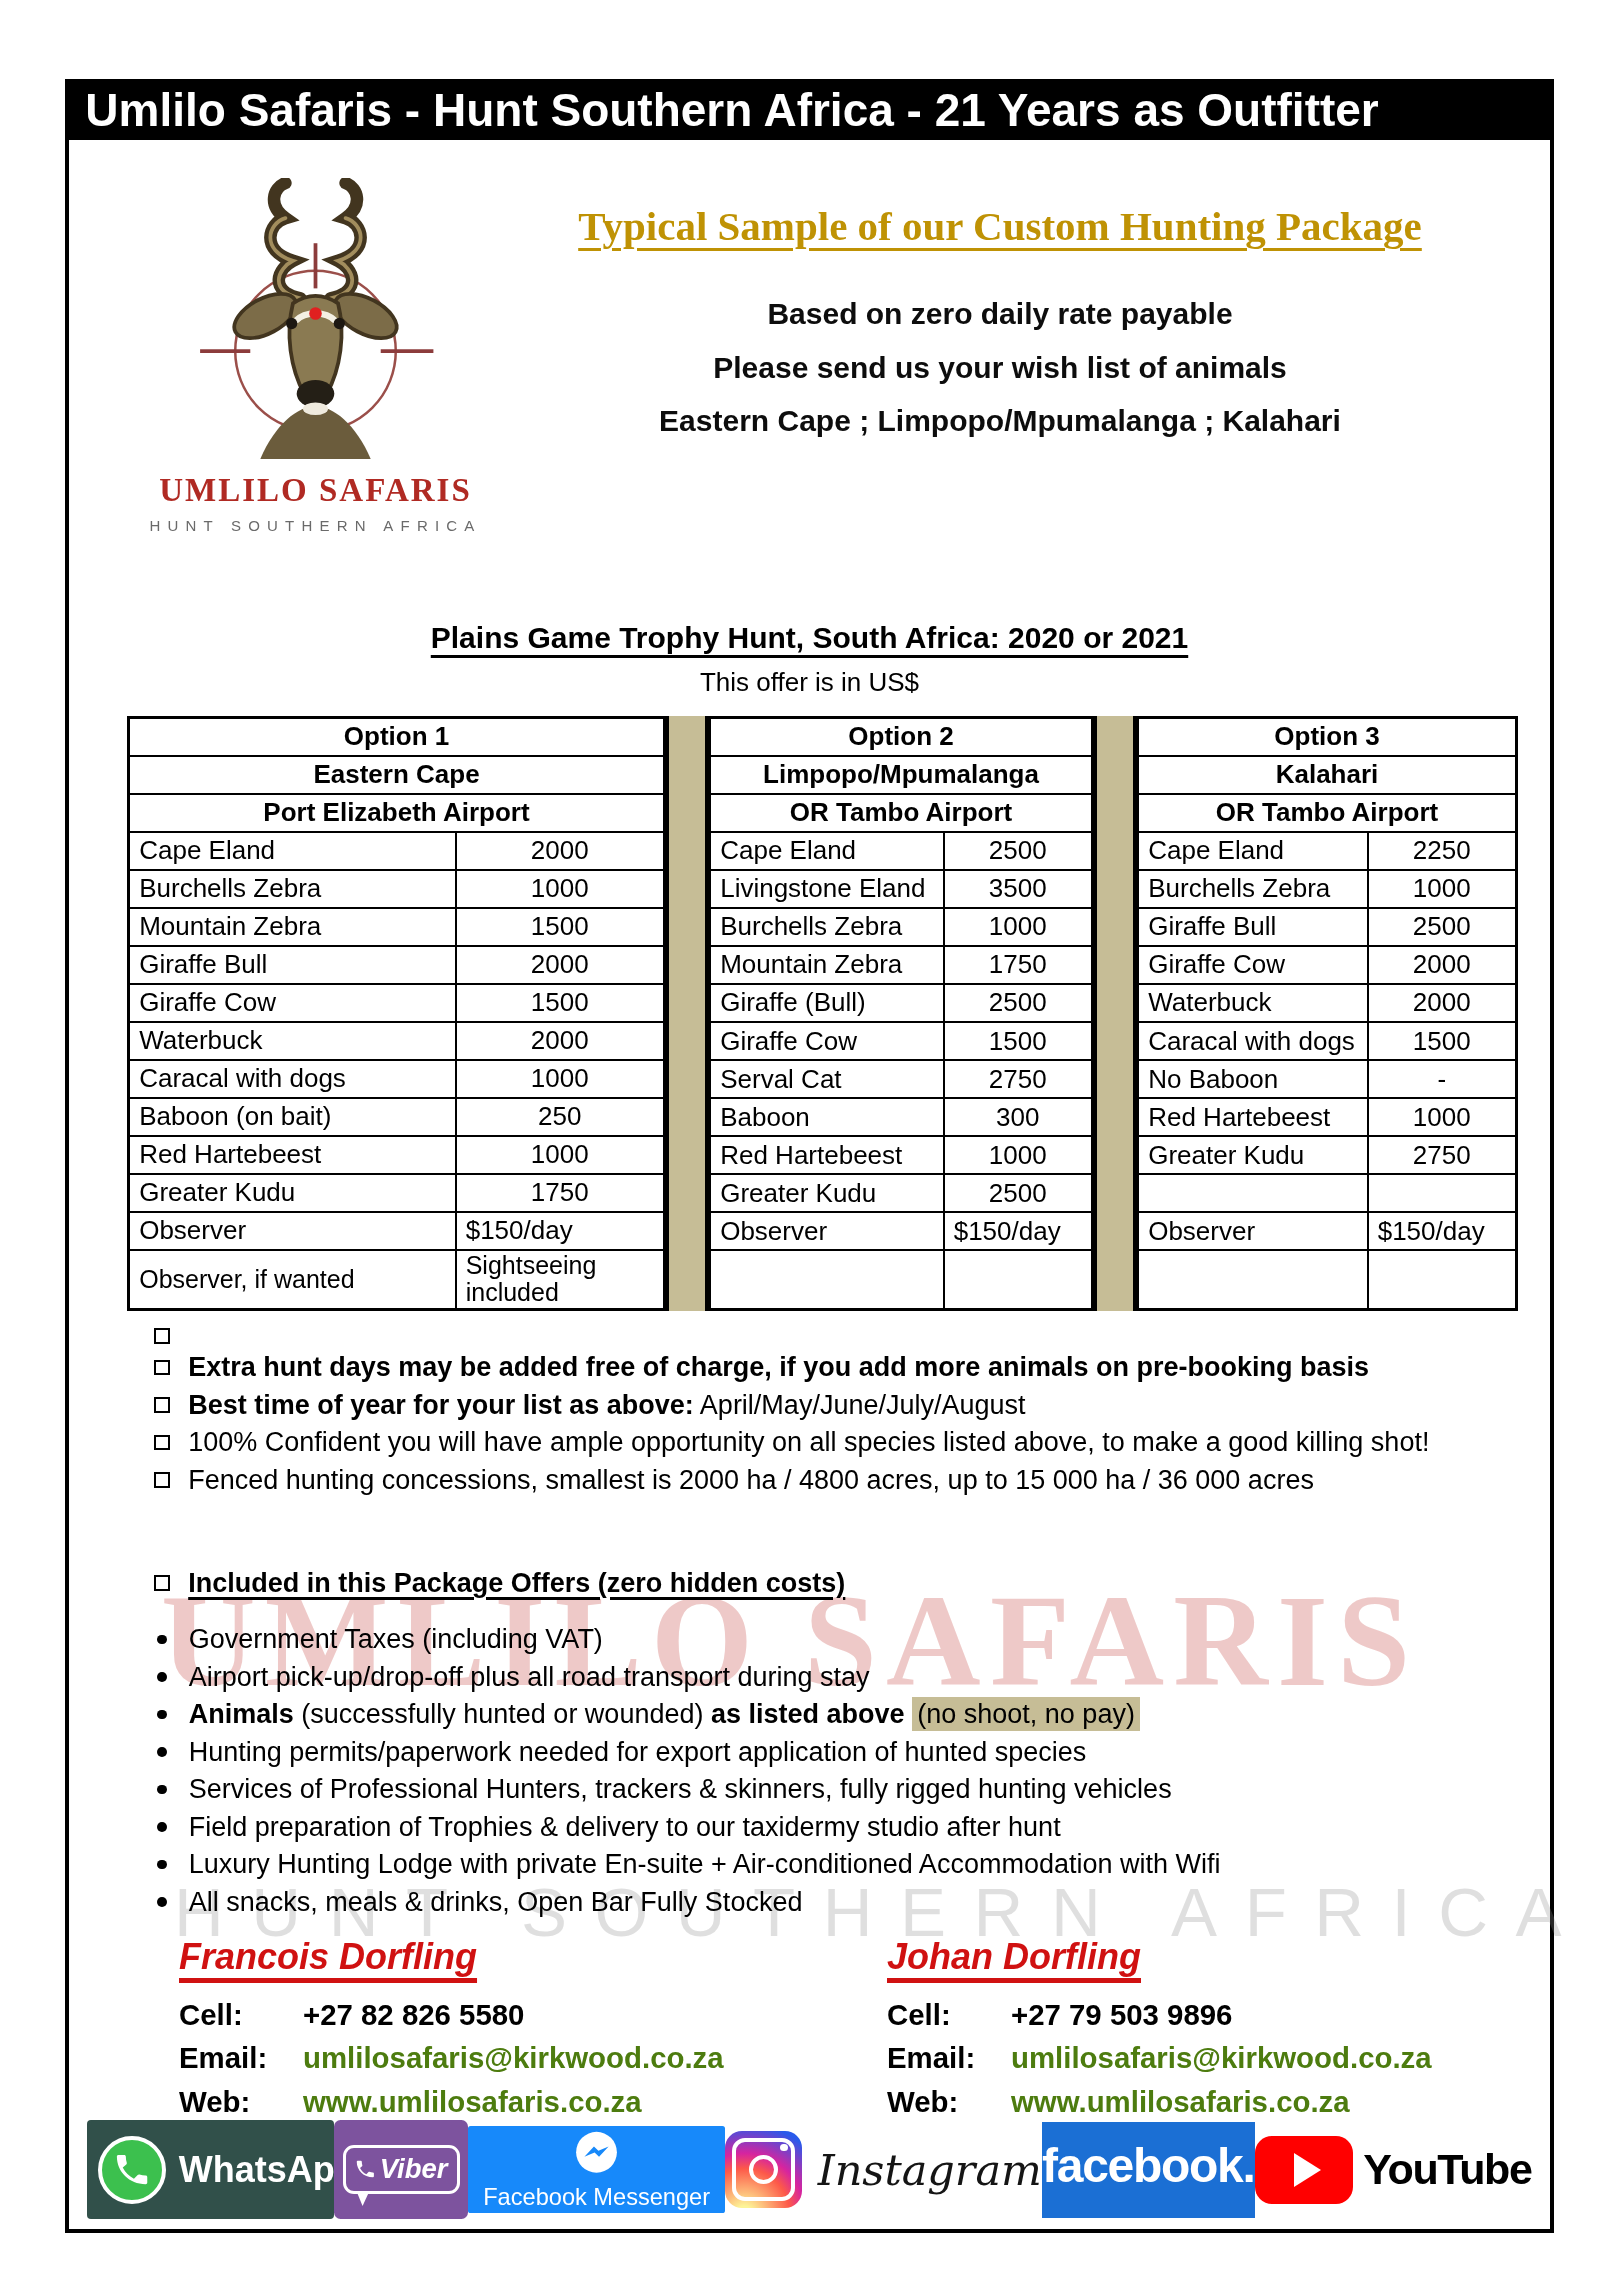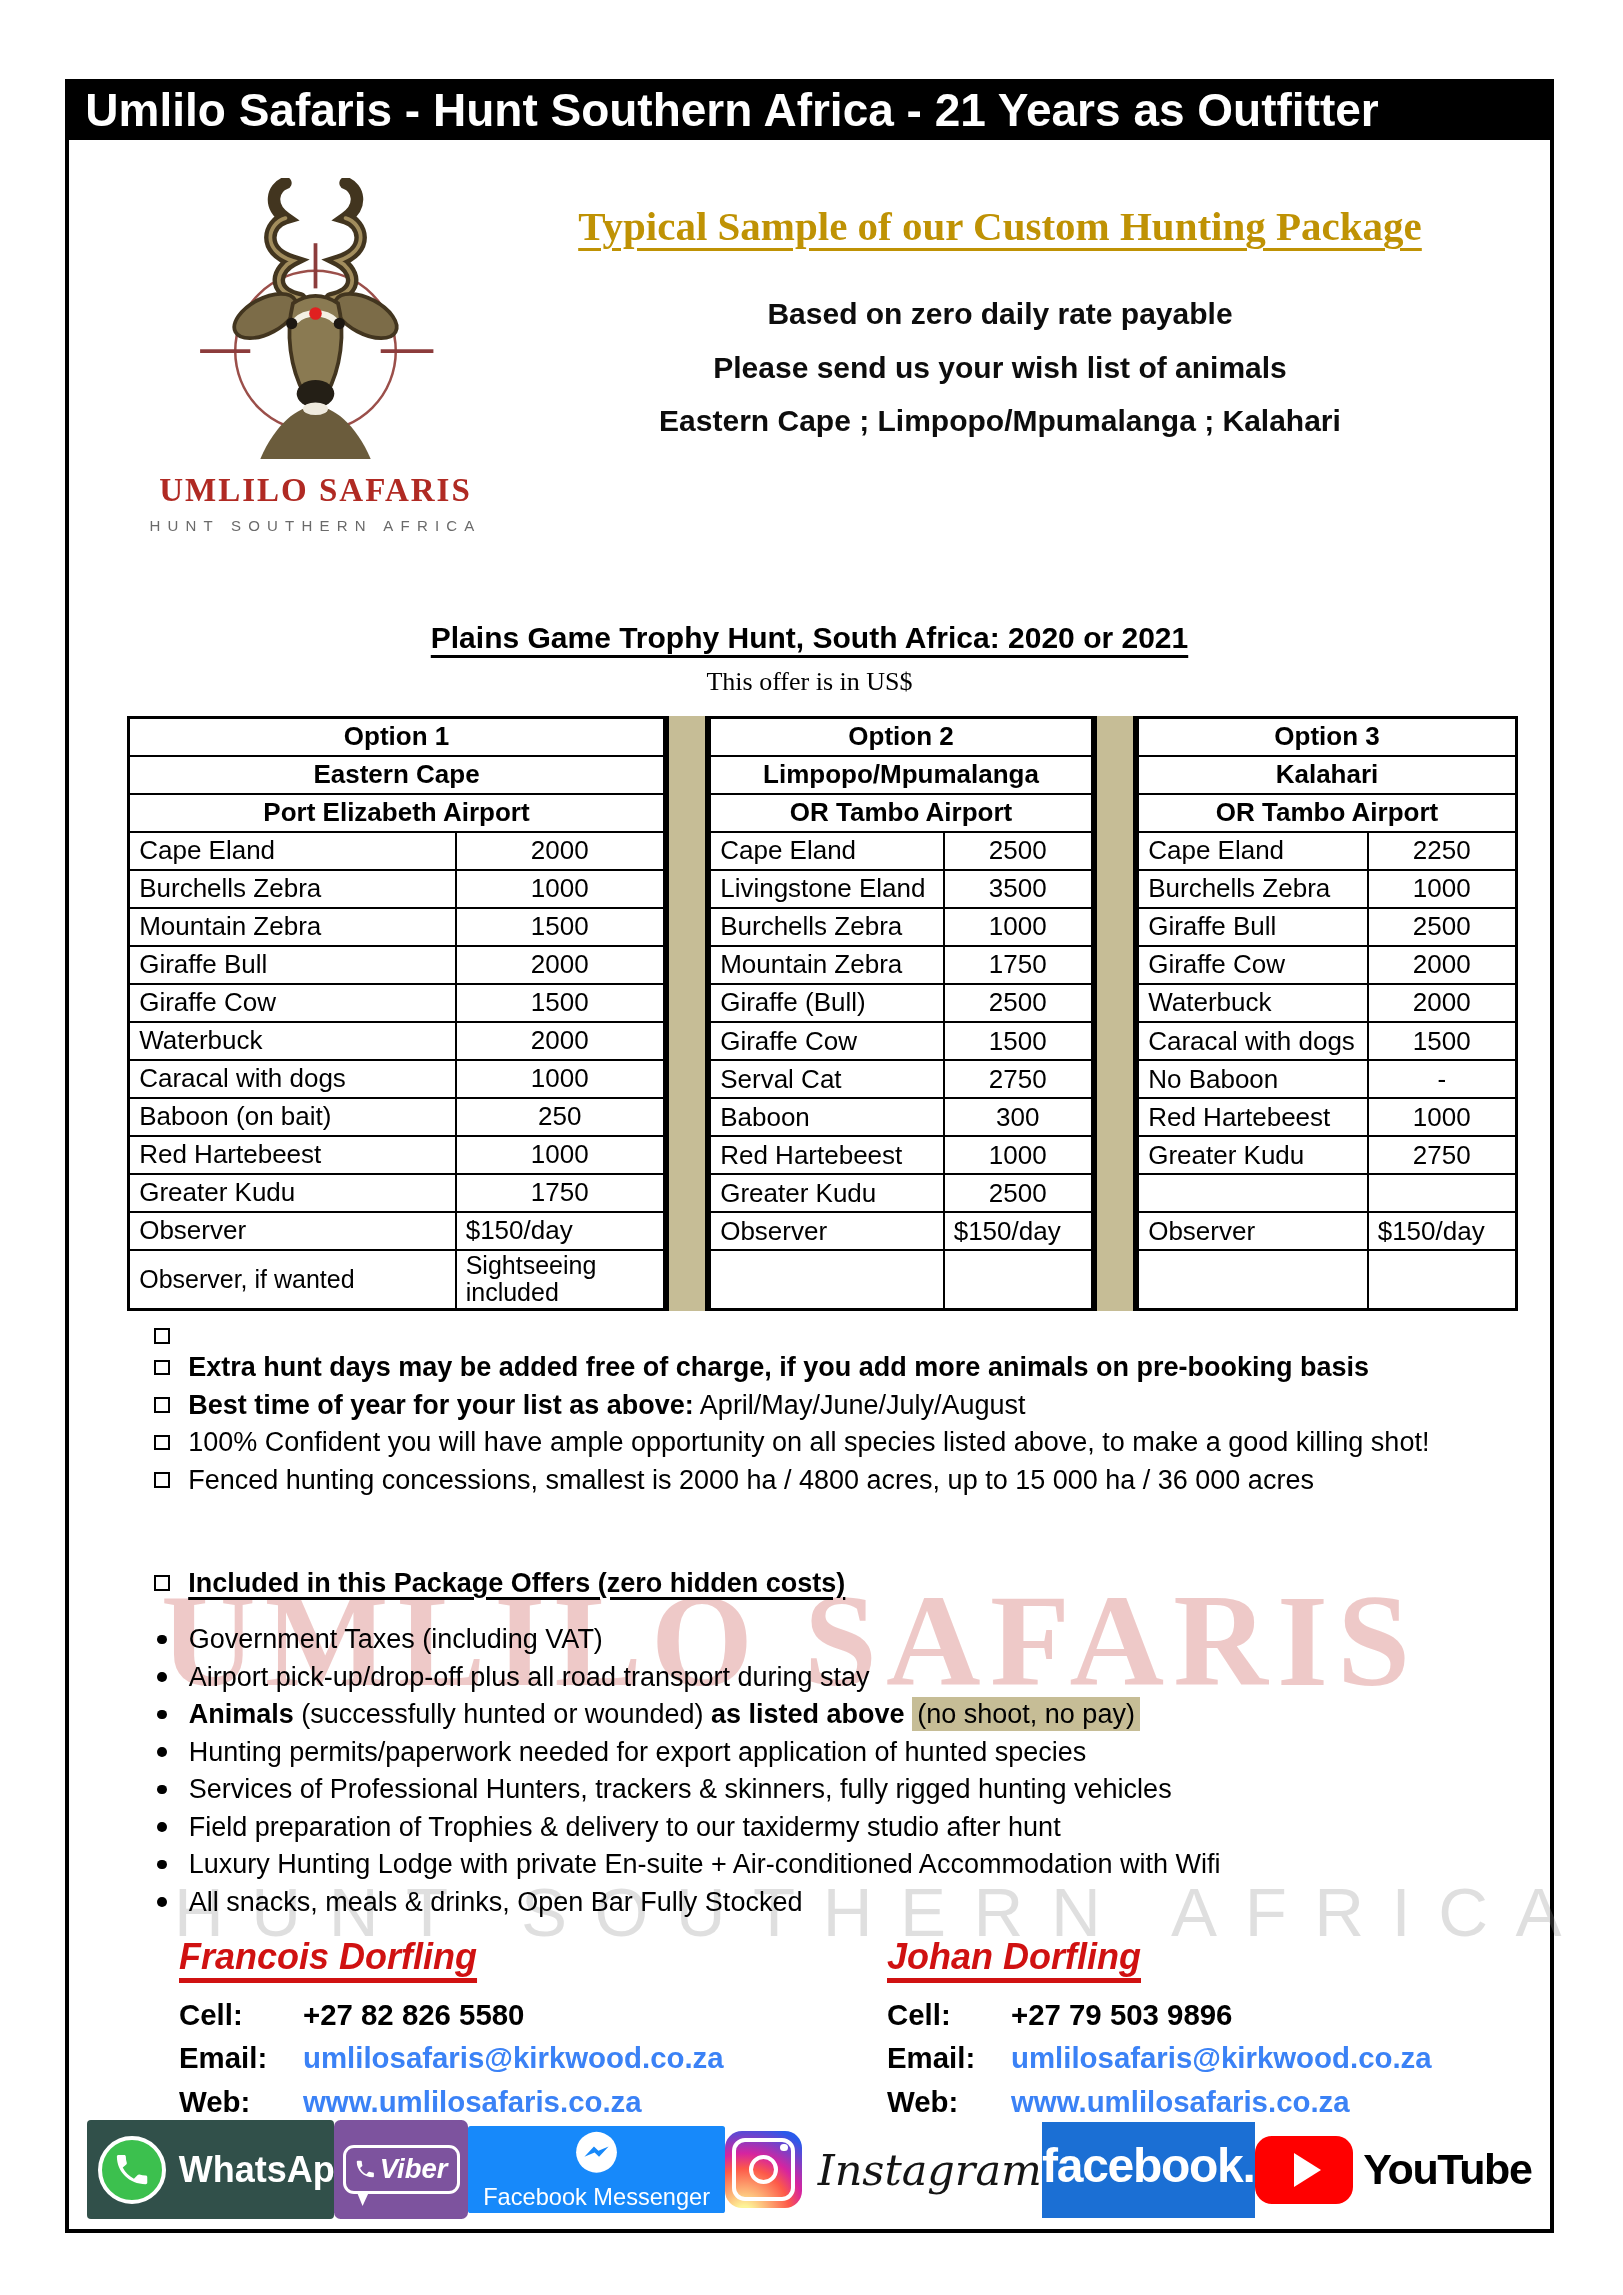--- a/index.html
+++ b/index.html
@@ -32,21 +32,21 @@
                 color:#bf9204; text-decoration:underline; text-decoration-thickness:2.6px;
                 text-underline-offset:7.9px; margin-bottom:47px; white-space:nowrap; }
   .intro-line { font-size:30px; font-weight:bold; color:#0d0d0d; margin-bottom:19.6px; }
 
   .greeting { position:absolute; left:0; top:456px; width:100%; text-align:center;
               color:#ff0000; font-size:33px; font-weight:bold; font-style:italic; z-index:2; }
 
   .offer-head { position:absolute; left:0; top:538px; width:100%; text-align:center; z-index:2; }
   .offer-title { font-size:30px; font-weight:bold; text-decoration:underline;
                  text-decoration-thickness:3.3px; text-underline-offset:6.5px; color:#000; }
-  .offer-note { font-size:26px; color:#000; margin-top:11.8px;font-family:Liberation Serif, serif; }
+  .offer-note { font-size:26px; color:#000; margin-top:11.8px; }
 
   
   .tables { position:absolute; left:58px; top:633px; display:flex; align-items:stretch; z-index:2; }
   table.opt { border-collapse:collapse; border:3.9px solid #000; table-layout:fixed; background:#fff; }
   table.opt td { border:2.6px solid #000; height:38px; font-size:26px; color:#000;
                  padding:1.3px 9.2px; overflow:hidden; background:#fff; }
   td.opt-head { background:#c6bd96; font-weight:bold; font-size:28px; text-align:center; }
   td.mid-head { font-weight:bold; font-size:27.5px; text-align:center; }
   td.price { text-align:center; }
   td.left  { text-align:left; }
@@ -66,21 +66,21 @@
 
   
   .contact { position:absolute; top:1853px; width:674px; z-index:2; }
   .contact.c1 { left:110px; }
   .contact.c2 { left:818px; }
   .c-name { color:#d01111; font-size:36px; font-weight:bold; font-style:italic;
             text-decoration:underline; text-decoration-thickness:4.6px; text-underline-offset:9.2px;
             margin-bottom:19.6px; display:inline-block; }
   .c-row { display:flex; font-size:29.4px; font-weight:bold; margin-bottom:9.8px; color:#000; }
   .c-label { width:124px; flex:none; }
-  .blue { color:#3b82f6; }
+  .blue { color:#4d7c0f; }
 
   
   .social { position:absolute; left:18.3px; right:18.3px; top:2031px; height:111px;
             display:flex; align-items:center; justify-content:space-between; z-index:2; }
   .badge { display:flex; align-items:center; }
   .wa { background:#31504a; width:247px; height:99px; border-radius:3.9px; padding-left:10.5px; }
   .wa-circ { width:68px; height:68px; border-radius:50%; background:#3cc04e; border:4.6px solid #fff;
              display:flex; align-items:center; justify-content:center; flex:none; }
   .wa-text { color:#fff; font-size:36px; font-weight:bold; margin-left:13px; }
   .viber { background:#7d539e; width:141px; height:99px; border-radius:6.5px; justify-content:center; }

